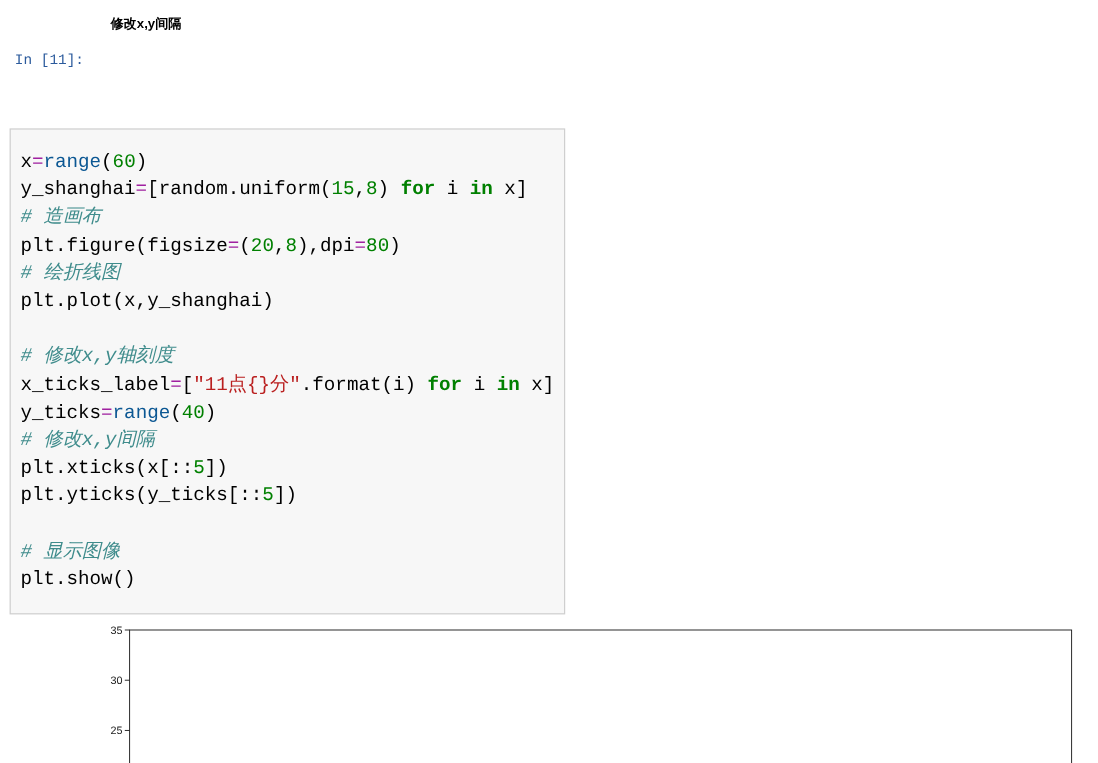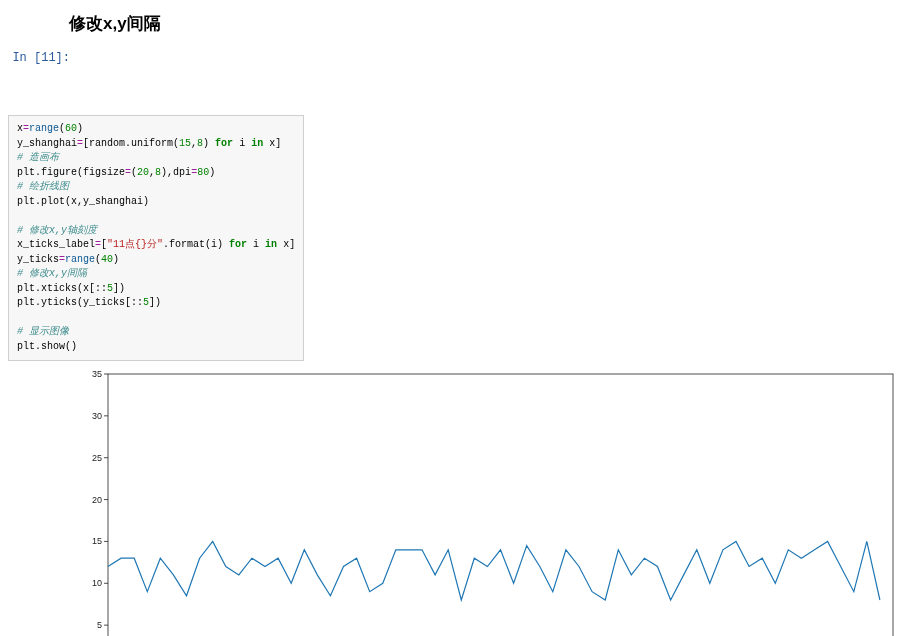--- a/index.html
+++ b/index.html
@@ -5,46 +5,46 @@
   * { box-sizing: border-box; }
   body {
     margin: 0;
     padding: 12px 8px;
     font-family: "Helvetica Neue", Arial, sans-serif;
     background: #fff;
     color: #000;
     font-size: 13px;
   }
   .heading {
-    font-size: 17px;
+    font-size: 11px;
     font-weight: 700;
-    margin: 0 0 10px 61px;
+    margin: 0 0 10px 84px;
   }
   .cell {
     display: flex;
     align-items: flex-start;
     margin-bottom: 8px;
     flex-direction: column;
   }
   .prompt {
     width: 70px;
     flex: 0 0 70px;
     text-align: right;
     padding: 6px 8px 0 0;
     font-family: "Courier New", monospace;
     font-size: 12px;
     color: #2b5a9c;
   }
   .code-area {
     flex: 1;
     background: #f7f7f7;
     border: 1px solid #cfcfcf;
-    padding: 6px 8px;
+    padding: 16px 8px;
     font-family: "Courier New", monospace;
-    font-size: 10px;
+    font-size: 16px;
     line-height: 1.45;
     white-space: pre;
     overflow: hidden;
   }
   .k-blue { color: #0b5793; }
   .k-green { color: #008000; font-weight: 700; }
   .k-num { color: #008000; }
   .k-str { color: #ba2020; }
   .k-cmt { color: #3f8c8c; font-style: italic; }
   .k-op { color: #a020a0; }

